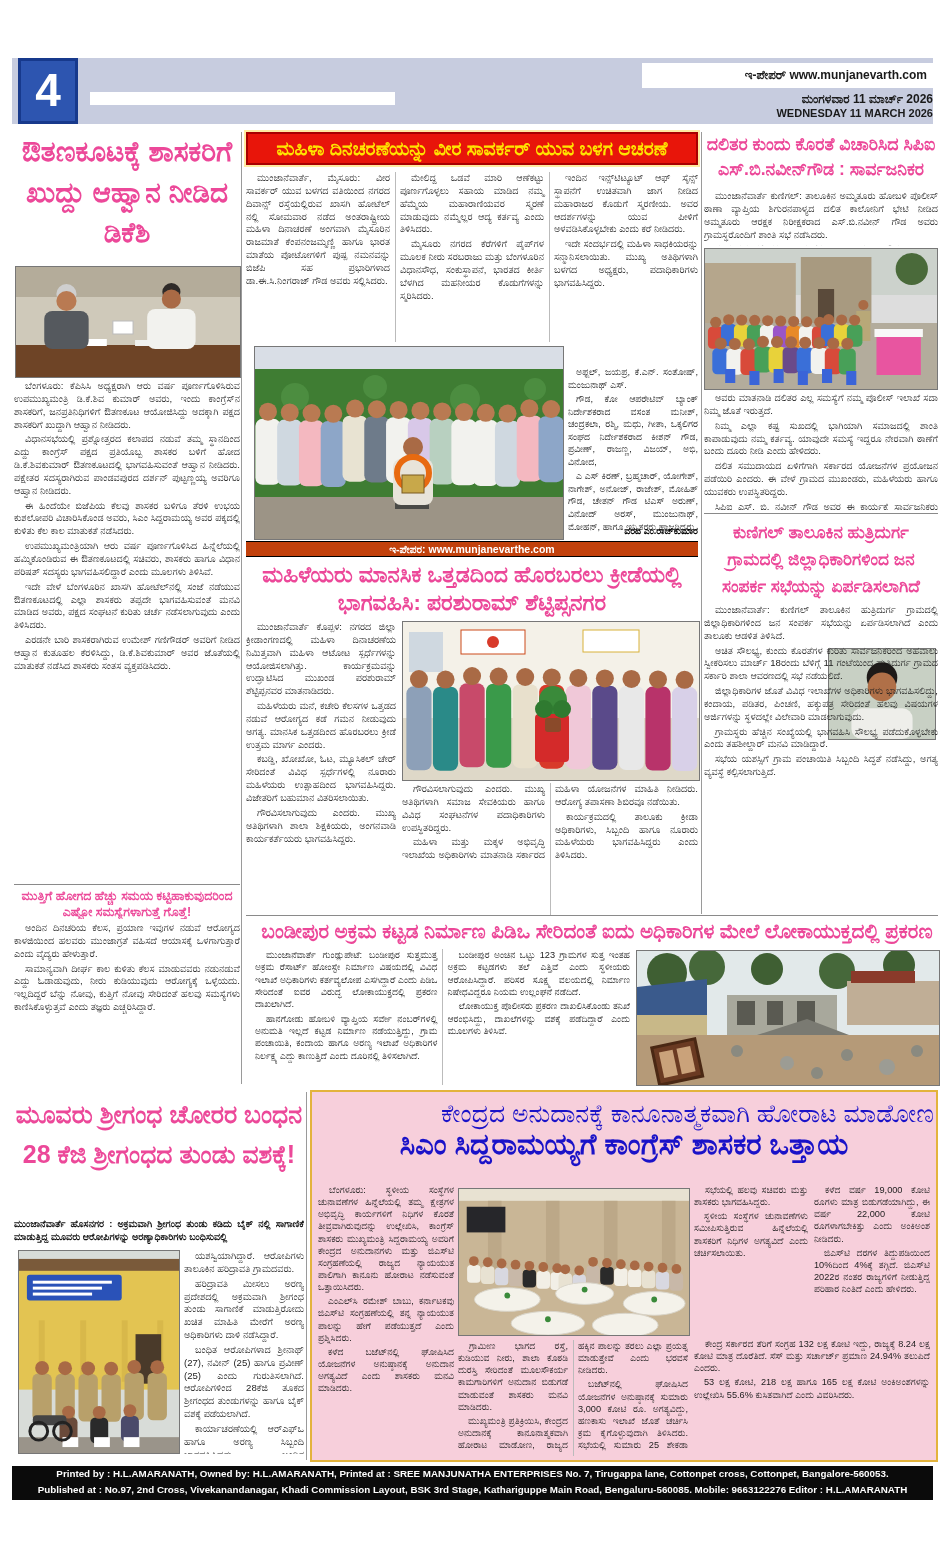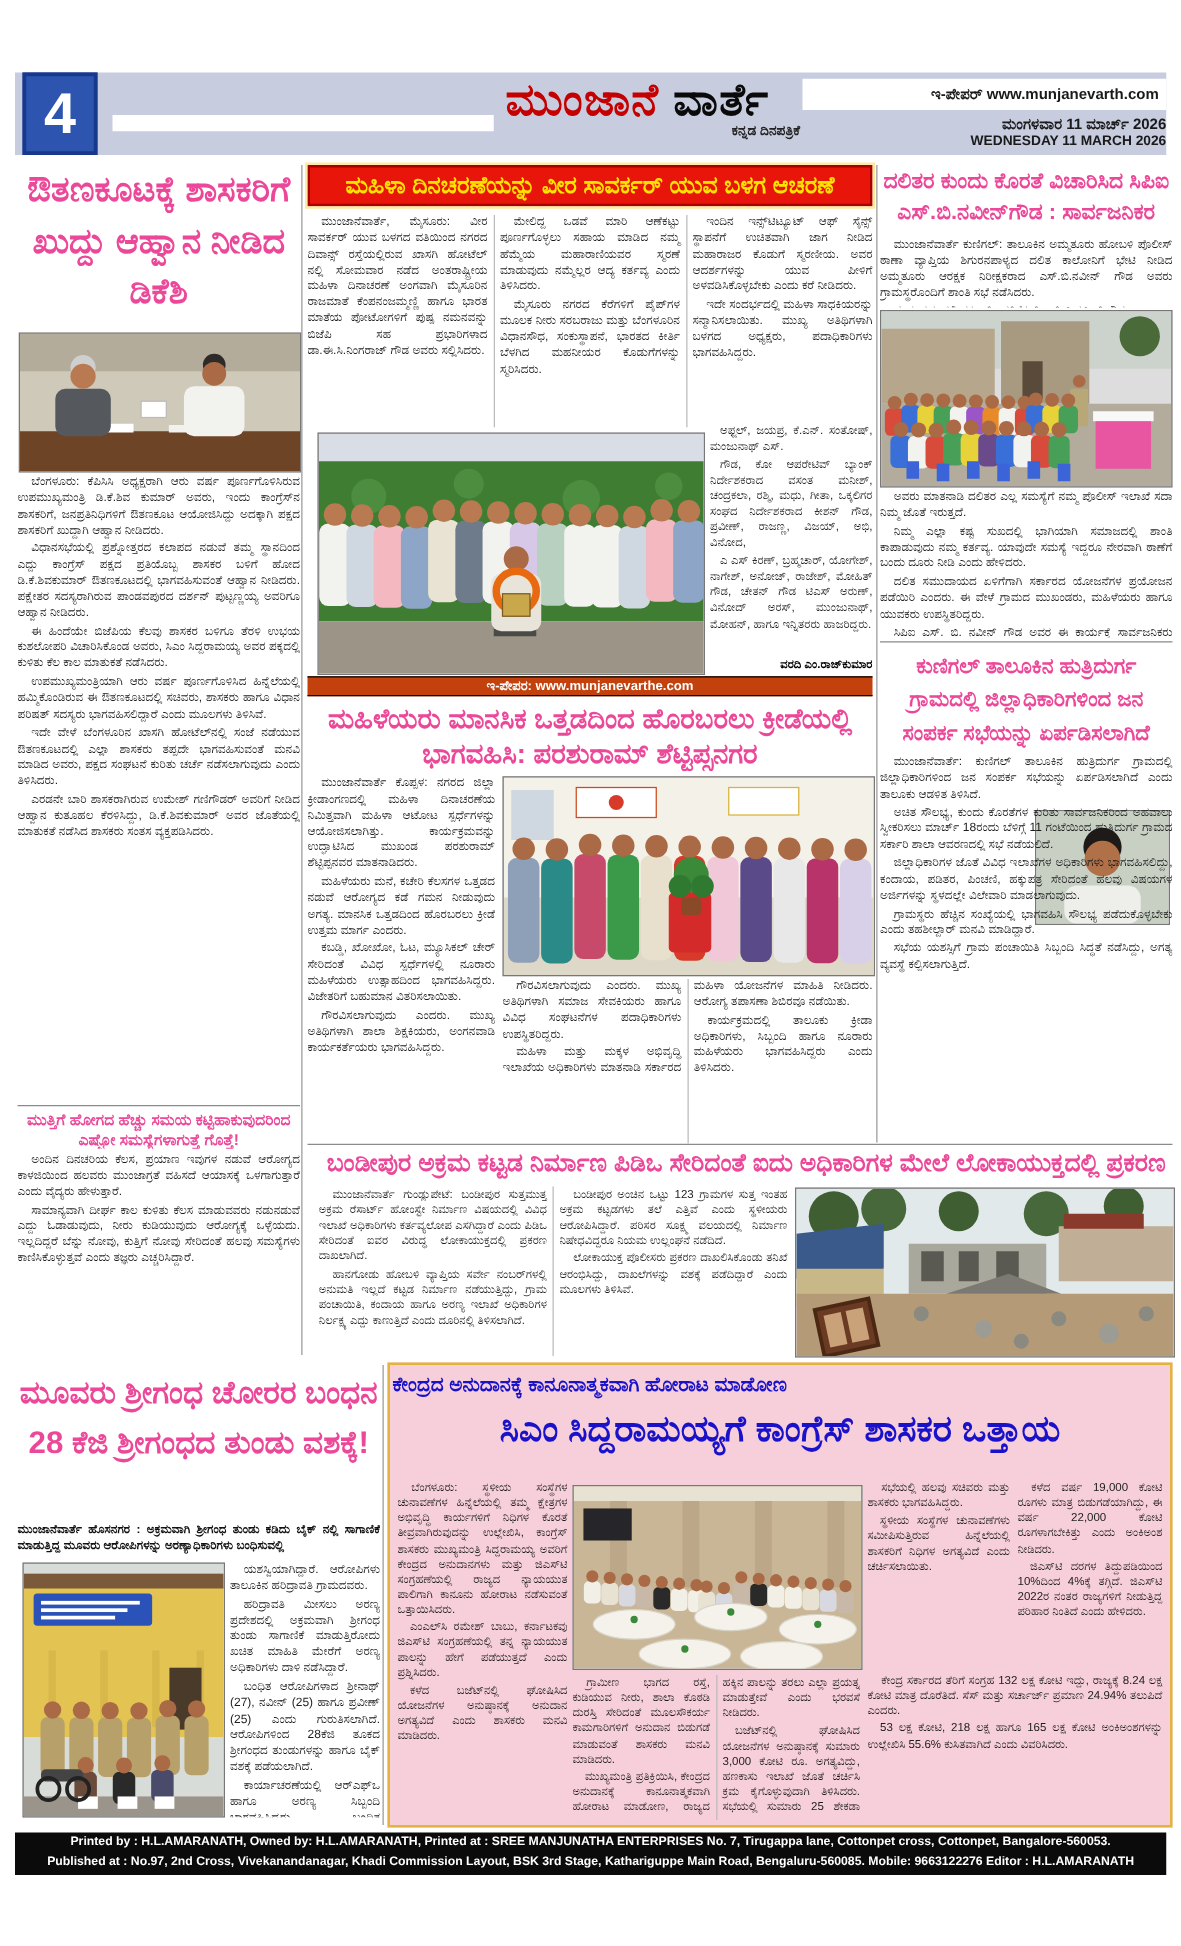--- a/index.html
+++ b/index.html
@@ -29,21 +29,21 @@
   
   #sav-banner{left:246px;top:132px;width:452px;height:33px;background:#e8150a;border:2px solid #a80000;
               outline:2px solid #ffeaa0;box-sizing:border-box;color:#ffe400;font-weight:bold;font-size:19px;
               text-align:center;line-height:29px;overflow:hidden;}
   
   #epaper-bar{left:246px;top:541px;width:452px;height:16px;background:#c2410c;border-top:1px solid #000;
               border-bottom:1px solid #000;box-sizing:border-box;color:#fff;font-size:10.5px;font-weight:bold;
               text-align:center;line-height:14px;}
   
   #cm-box{left:310px;top:1090px;width:628px;height:372px;background:#f7cfdb;border:2px solid #e3b33c;box-sizing:border-box;}
-  .cm-head1{position:absolute;left:314px;top:1099px;width:620px;font-size:16px;font-weight:bold;color:#1a12c8;text-align:left;}
+  .cm-head1{position:absolute;left:314px;top:1099px;width:620px;font-size:25px;font-weight:normal;color:#1a12c8;text-align:right;}
   .cm-head2{position:absolute;left:314px;top:1128px;width:620px;font-size:29px;font-weight:bold;color:#1a12c8;text-align:center;}
   .cm-text{font-size:9.2px;line-height:1.32;}
   .cm-text p{margin:0 0 2px 0;text-indent:10px;}
   
   #footer{left:12px;top:1466px;width:921px;height:34px;background:#0b0b0b;color:#fefefe;
           font-size:9.8px;font-weight:bold;text-align:center;line-height:16px;overflow:hidden;}
   .names-col{font-size:9.3px;line-height:1.35;text-align:justify;color:#1d1d1d;overflow:hidden;}
   .names-col p{margin:0 0 2px 0;text-indent:8px;}
   .credit{font-weight:bold;text-align:right;font-size:9.3px;margin-top:2px;}
   .byline{font-weight:bold;font-size:9.5px;line-height:1.35;color:#111;text-align:justify;overflow:hidden;}
@@ -51,24 +51,20 @@
   .cols3{column-count:3;column-gap:10px;column-rule:1px solid #bbb;}
 </style>
 </head>
 <body>
 
 <div id="page">
 
   <div class="abs" id="header-band"></div>
   <div class="abs" id="mast-strip"></div>
   <div class="abs" id="page-num">4</div>
-  <div class="abs" id="masthead">
-    <div class="m-main"><span class="m-red">ಮುಂಜಾನೆ</span> <span class="m-black">ವಾರ್ತೆ</span></div>
-    <div class="m-sub">ಕನ್ನಡ ದಿನಪತ್ರಿಕೆ</div>
-  </div>
   <div class="abs" id="hdr-white"></div>
   <div class="hdr-line" style="top:68px;font-size:12px;padding-right:6px;box-sizing:border-box;">ಇ-ಪೇಪರ್ www.munjanevarth.com</div>
   <div class="hdr-line" style="top:92px;font-size:12px;">ಮಂಗಳವಾರ 11 ಮಾರ್ಚ್ 2026</div>
   <div class="hdr-line" style="top:107px;font-size:11px;">WEDNESDAY 11 MARCH 2026</div>
 
   <div class="rule-v" style="left:241px;top:132px;height:952px;"></div>
   <div class="rule-v" style="left:701px;top:132px;height:782px;"></div>
   <div class="rule-v" style="left:306px;top:1092px;height:368px;"></div>
   <div class="rule-h" style="left:246px;top:915px;width:692px;"></div>
   <div class="rule-h" style="left:704px;top:513px;width:234px;"></div>
@@ -152,21 +148,21 @@
           <rect x="283.4954989711934" y="69.18986625514403" width="25.2" height="66" rx="7.2" fill="#8da6c8"></rect>
           <circle cx="296.0954989711934" cy="61.98986625514403" r="9" fill="#b97a52"></circle>
         </g>
       <rect x="140" y="120" width="34" height="42" fill="#4a4a46"></rect>
       <rect x="138" y="112" width="40" height="46" rx="8" fill="#e8e4da"></rect>
       <circle cx="158" cy="100" r="10" fill="#a96a45"></circle>
       <circle cx="158" cy="126" r="16" fill="none" stroke="#e86a10" stroke-width="6"></circle>
       <rect x="147" y="128" width="22" height="18" fill="#c8a84a" stroke="#7a5a20"></rect>
     </svg>
   </div>
-  <div class="abs names-col" style="left:568px;top:338px;width:130px;height:176px;">
+  <div class="abs names-col" style="left:568px;top:366px;width:130px;height:176px;">
       <p>ಅಫ್ಜಲ್, ಜಯಪ್ರ, ಕೆ.ಎನ್. ಸಂತೋಷ್, ಮಂಜುನಾಥ್ ಎಸ್.</p>
       <p>ಗೌಡ, ಕೋ ಆಪರೇಟಿವ್ ಬ್ಯಾಂಕ್ ನಿರ್ದೇಶಕರಾದ ವಸಂತ ಮನೀಶ್, ಚಂದ್ರಕಲಾ, ರಶ್ಮಿ, ಮಧು, ಗೀತಾ, ಒಕ್ಕಲಿಗರ ಸಂಘದ ನಿರ್ದೇಶಕರಾದ ಕೀಶನ್ ಗೌಡ, ಪ್ರವೀಣ್, ರಾಜಣ್ಣ, ವಿಜಯ್, ಅಭಿ, ವಿನೋದ,</p>
       <p>ಎ ಎಸ್ ಕಿರಣ್, ಬ್ರಹ್ಮಚಾರ್, ಯೋಗೇಶ್, ನಾಗೇಶ್, ಅನೋಜ್, ರಾಜೇಶ್, ಮೋಹಿತ್ ಗೌಡ, ಚೇತನ್ ಗೌಡ ಟಿಎಸ್ ಅರುಣ್, ವಿನೋದ್ ಅರಸ್, ಮುಂಜುನಾಥ್, ಮೋಹನ್, ಹಾಗೂ ಇನ್ನಿತರರು ಹಾಜರಿದ್ದರು.</p>
     </div>
   <div class="abs credit" style="left:568px;top:524px;width:130px;">ವರದಿ ಎಂ.ರಾಜ್‌ಕುಮಾರ</div>
 
   <div class="abs" id="epaper-bar">ಇ-ಪೇಪರ: www.munjanevarthe.com</div>
 
   <div class="abs headline" style="left:246px;top:561px;width:452px;height:56px;font-size:22px;line-height:1.25;">ಮಹಿಳೆಯರು ಮಾನಸಿಕ ಒತ್ತಡದಿಂದ ಹೊರಬರಲು ಕ್ರೀಡೆಯಲ್ಲಿ ಭಾಗವಹಿಸಿ: ಪರಶುರಾಮ್ ಶೆಟ್ಟಿಪ್ಸನಗರ</div>
   <div class="abs body-text" style="left:246px;top:621px;width:150px;height:294px;">

